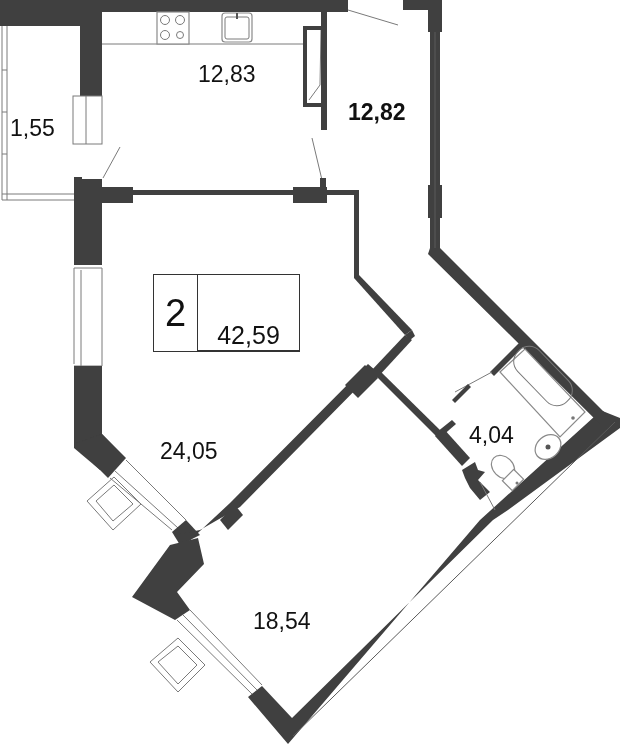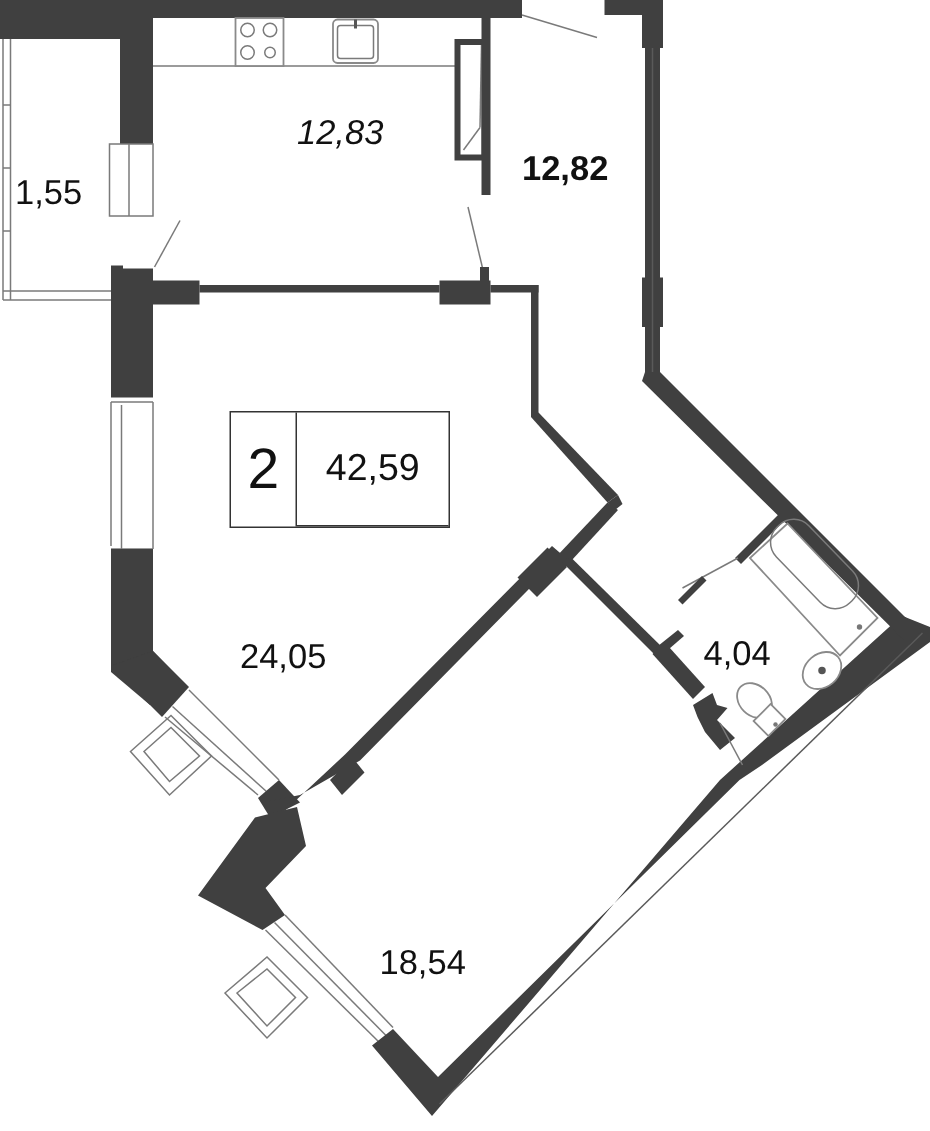--- a/index.html
+++ b/index.html
@@ -4,21 +4,21 @@
   <style>
     html, body { margin: 0; padding: 0; background: #ffffff; }
     body { width: 620px; height: 754px; overflow: hidden; position: relative; font-family: "Liberation Sans", sans-serif; }
     svg { position: absolute; left: 0; top: 0; }
     .wall { fill: #404040; }
     .thin { stroke: #7a7a7a; fill: none; stroke-width: 1; }
     .fix { stroke: #8a8a8a; fill: #ffffff; stroke-width: 1.2; }
     .lbl { position: absolute; font-size: 23px; color: #111111; line-height: 1; white-space: nowrap; }
     .summary { position: absolute; left: 153px; top: 274px; width: 147px; height: 78px; border: 1px solid #333; box-sizing: border-box; display: flex; }
     .summary .rooms { width: 43px; border-right: 1px solid #333; display: flex; align-items: center; justify-content: center; font-size: 38px; color: #111; }
-    .summary .areas { flex: 1; display: flex; flex-direction: column; }
+    .summary .areas { flex: 1; display: flex; flex-direction: row; align-items: flex-end; }
     .summary .areas div { flex: 1; display: flex; align-items: center; justify-content: center; font-size: 25px; color: #111; }
     .summary .areas div:first-child { border-bottom: 1px solid #333; }
   </style>
 </head>
 <body>
 
 <svg width="620" height="754" viewBox="0 0 620 754">
 
   <rect class="wall" x="0" y="0" width="348" height="12"></rect>
   <rect class="wall" x="0" y="12" width="100" height="14"></rect>
@@ -139,24 +139,24 @@
     <circle cx="548" cy="447" r="2.5" fill="#555"></circle>
   </g>
   <g>
     <ellipse class="fix" cx="503" cy="467" rx="10" ry="13" transform="rotate(-45 503 467)"></ellipse>
     <rect class="fix" x="505" y="473" width="16" height="14" transform="rotate(-45 513 480)"></rect>
     <circle cx="517" cy="483" r="1.5" fill="#777"></circle>
   </g>
 </svg>
 
 <div class="lbl" style="left:10px; top:117px;">1,55</div>
-<div class="lbl" style="left:198px; top:77px;font-style:italic;">12,83</div>
+<div class="lbl" style="left:198px; top:63px;">12,83</div>
 <div class="lbl" style="left:348px; top:101px;font-weight:bold;">12,82</div>
-<div class="lbl" style="left:160px; top:426px;">24,05</div>
+<div class="lbl" style="left:160px; top:440px;">24,05</div>
 <div class="lbl" style="left:469px; top:424px;">4,04</div>
-<div class="lbl" style="left:253px; top:610px;margin-top:20px;">18,54</div>
+<div class="lbl" style="left:253px; top:610px;">18,54</div>
 
 <div class="summary">
   <div class="rooms">2</div>
   <div class="areas">
     <div>42,59</div>
   </div>
 </div>
 
 </body></html>

